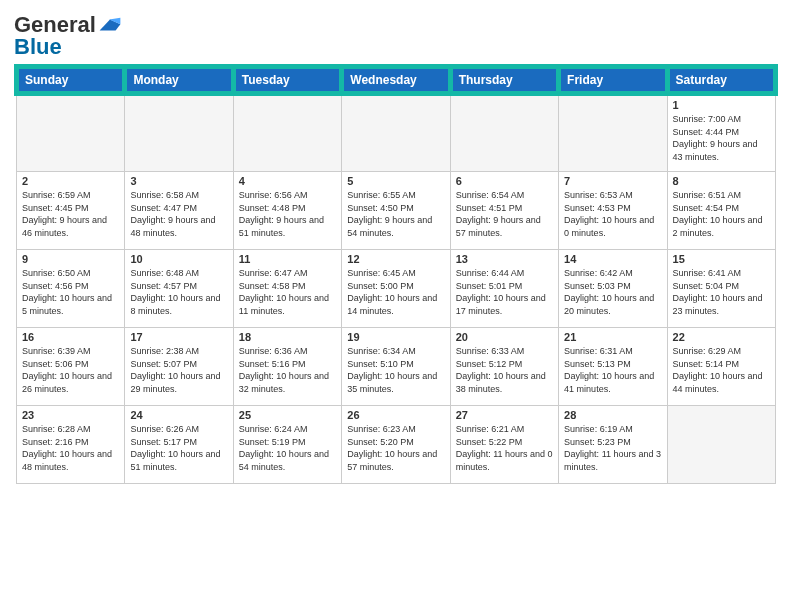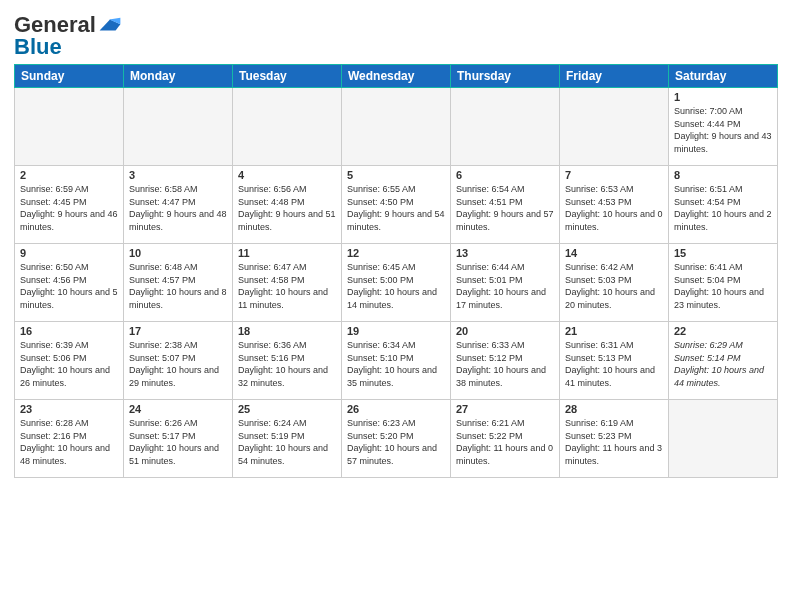--- a/index.html
+++ b/index.html
@@ -53,21 +53,21 @@
     .calendar {
       width: 100%;
       border-collapse: collapse;
     }
     .calendar th {
       background: #1a6bbf;
       color: #fff;
       font-size: 12px;
       font-weight: bold;
       padding: 4px 6px;
-      border: 1px solid #14b8a6;
+      border: 5px solid #14b8a6;
       text-align: left;
     }
     .calendar td {
       width: calc(100%/7);
       vertical-align: top;
       border: 1px solid #ccc;
       padding: 3px 5px;
       font-size: 9.5px;
       color: #333;
       min-height: 75px;
@@ -259,21 +259,21 @@
 Daylight: 10 hours and 38 minutes.</div>
           </td>
           <td>
             <span class="day-num">21</span>
             <div class="day-info" style="white-space: pre-line;">Sunrise: 6:31 AM
 Sunset: 5:13 PM
 Daylight: 10 hours and 41 minutes.</div>
           </td>
           <td>
             <span class="day-num">22</span>
-            <div class="day-info" style="white-space: pre-line; font-style: italic;">Sunrise: 6:29 AM
+            <div class="day-info" style="white-space: pre-line;">Sunrise: 6:29 AM
 Sunset: 5:14 PM
 Daylight: 10 hours and 44 minutes.</div>
           </td>
         </tr>
         <tr class="week-row">
           <td>
             <span class="day-num">23</span>
             <div class="day-info" style="white-space: pre-line;">Sunrise: 6:28 AM
 Sunset: 2:16 PM
 Daylight: 10 hours and 48 minutes.</div>

